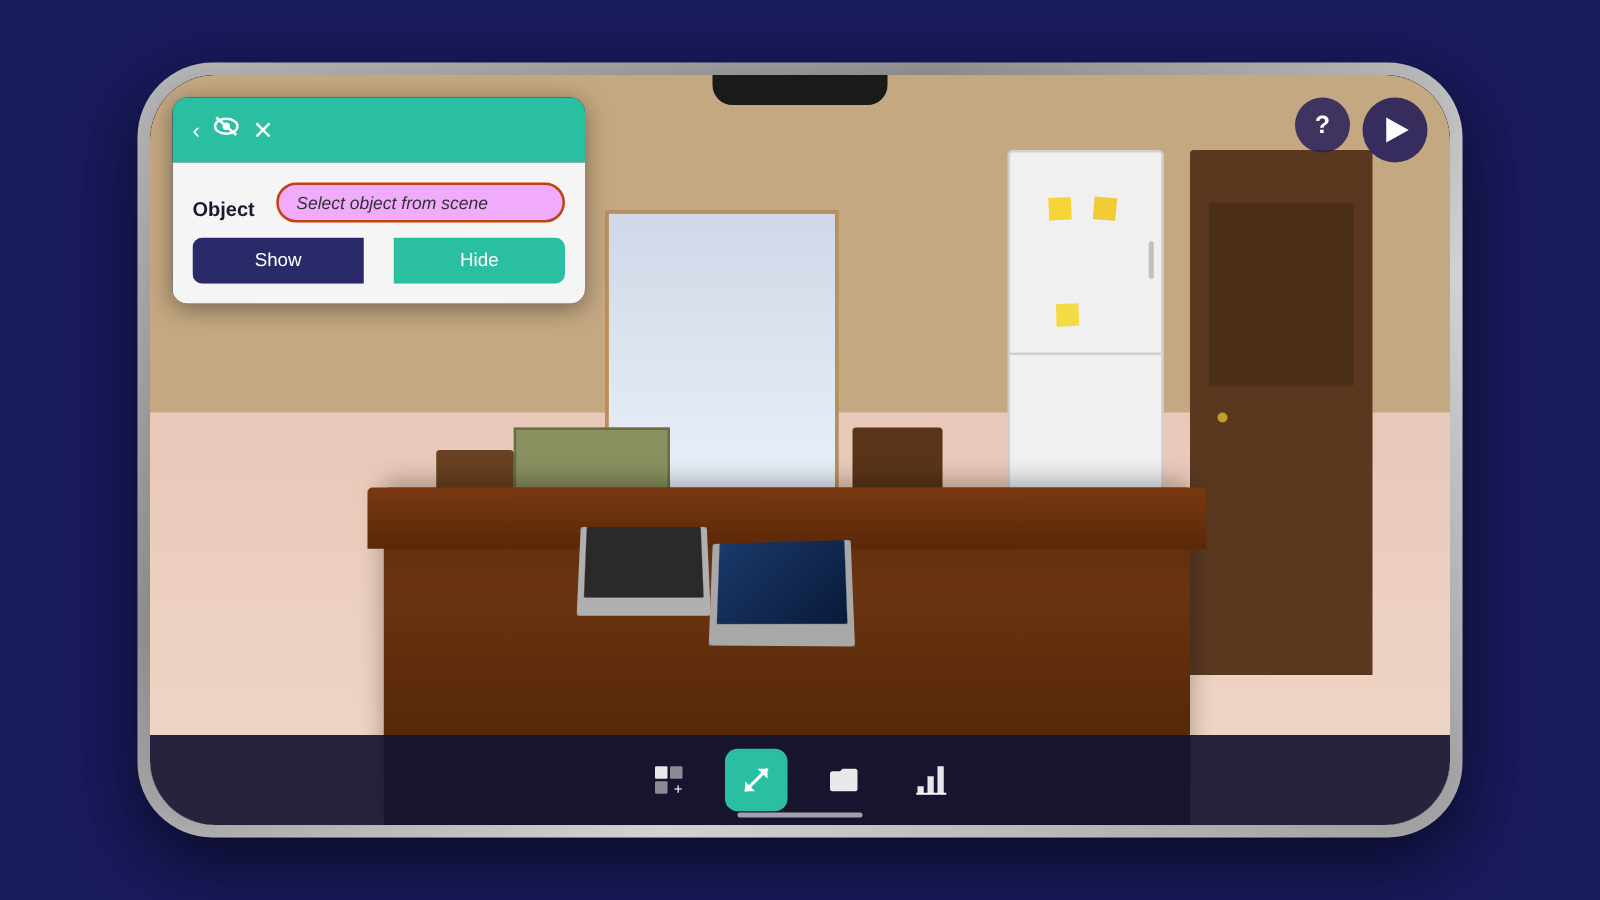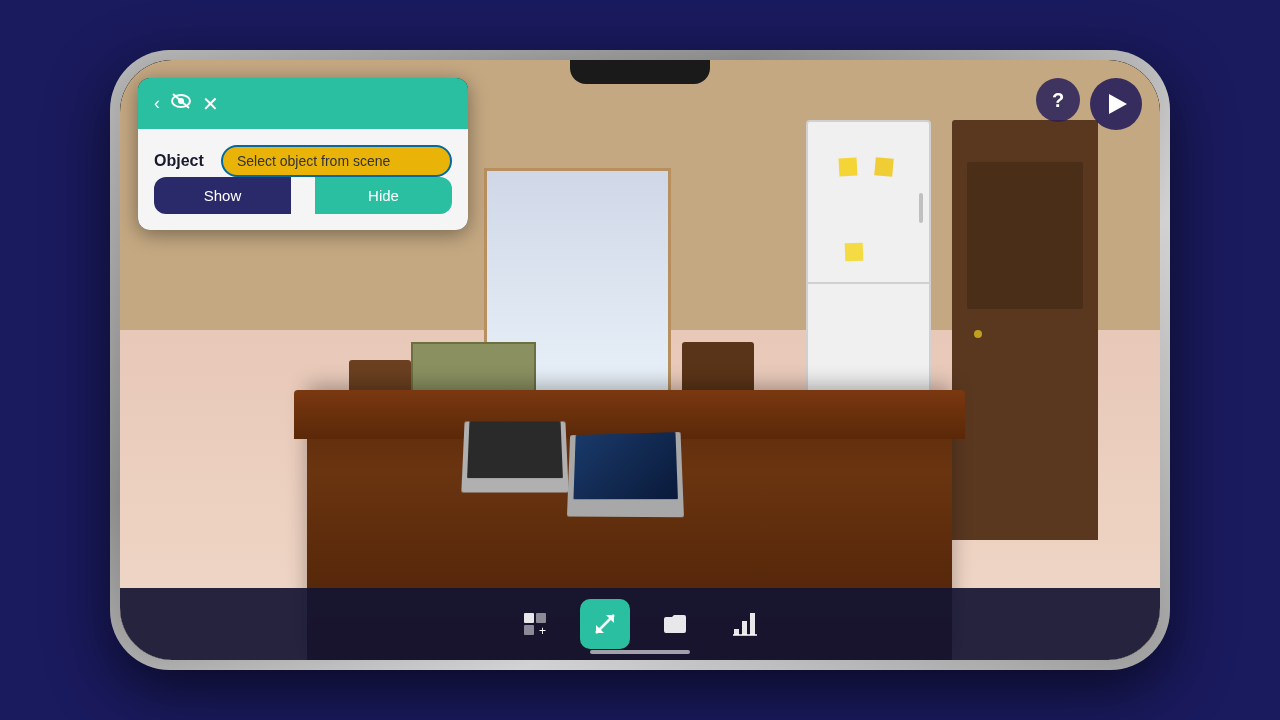--- a/index.html
+++ b/index.html
@@ -346,46 +346,47 @@
       cursor: pointer;
     }
 
     .panel-body {
       padding: 16px;
       background: #f5f5f5;
     }
 
     .object-row {
       display: flex;
-      align-items: center;
+      align-items: flex-end;
       gap: 12px;
-      margin-bottom: 0;
+      margin-bottom: 12px;
     }
 
     .object-label {
       font-size: 16px;
       font-weight: 600;
       color: #1a1a2e;
       min-width: 55px;
     }
 
     .object-select {
       flex: 1;
-      border: 2px solid #0369a1;
+      border: 2px solid #c2410c;
       border-radius: 20px;
       padding: 6px 14px;
-      background: #eab308;
+      background: #f0abfc;
       color: #333;
       font-size: 14px;
+      font-style: italic;
     }
 
     .buttons-row {
       display: flex;
       gap: 0;
-      border-radius: 12px;
+      border-radius: 0;
       overflow: hidden;
     }
 
     .show-btn {
       flex: 1;
       padding: 10px;
       background: #2a2a6a;
       color: white;
       border: none;
       font-size: 15px;

